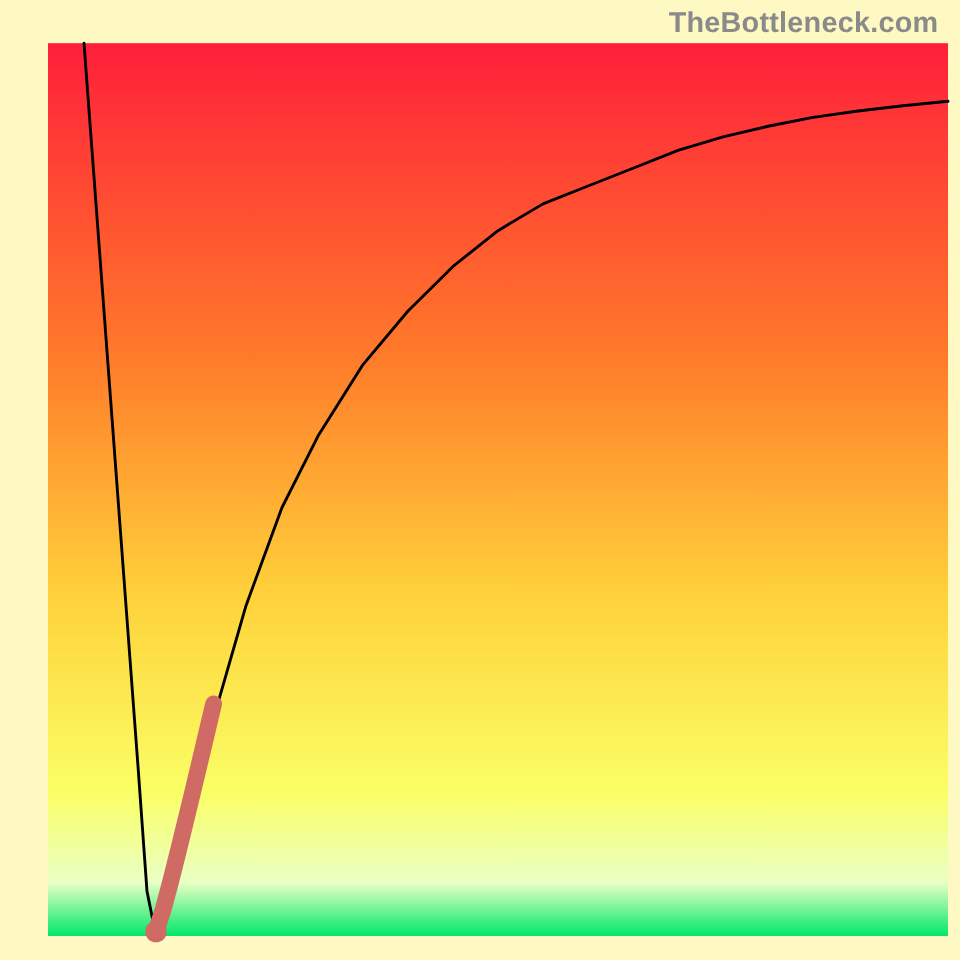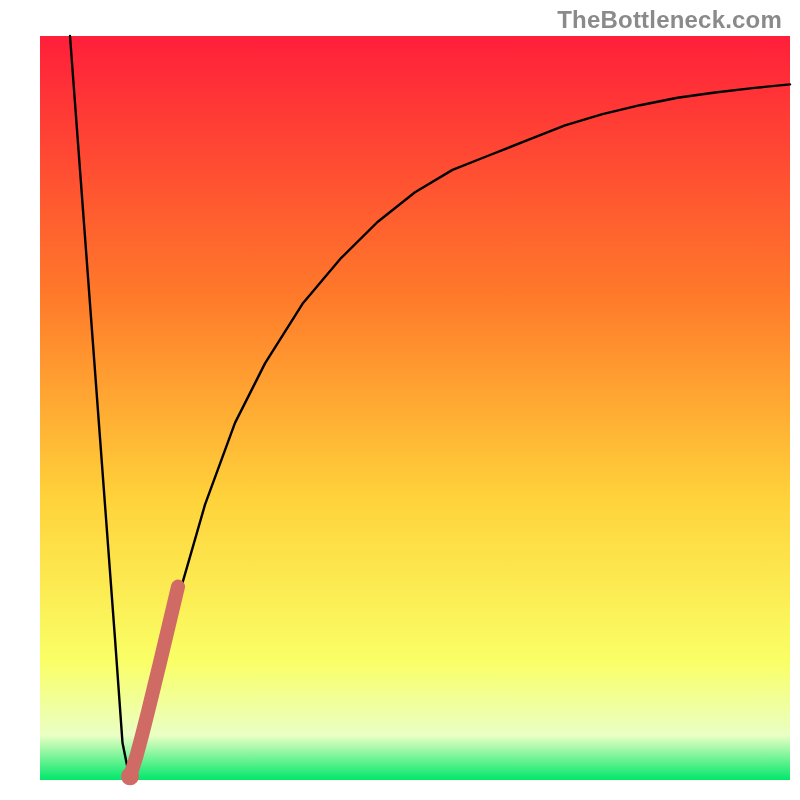--- a/index.html
+++ b/index.html
@@ -7,21 +7,21 @@
     padding: 0;
     width: 800px;
     height: 800px;
     background: #000;
     overflow: hidden;
   }
   .frame {
     position: relative;
     width: 800px;
     height: 800px;
-    background: #ffffff;
+    background: #fef9c3;
   }
   .watermark {
     position: absolute;
     top: 6px;
     right: 18px;
     font-family: Arial, Helvetica, sans-serif;
     font-size: 24px;
     font-weight: 600;
     color: #8a8a8a;
     letter-spacing: 0.2px;

